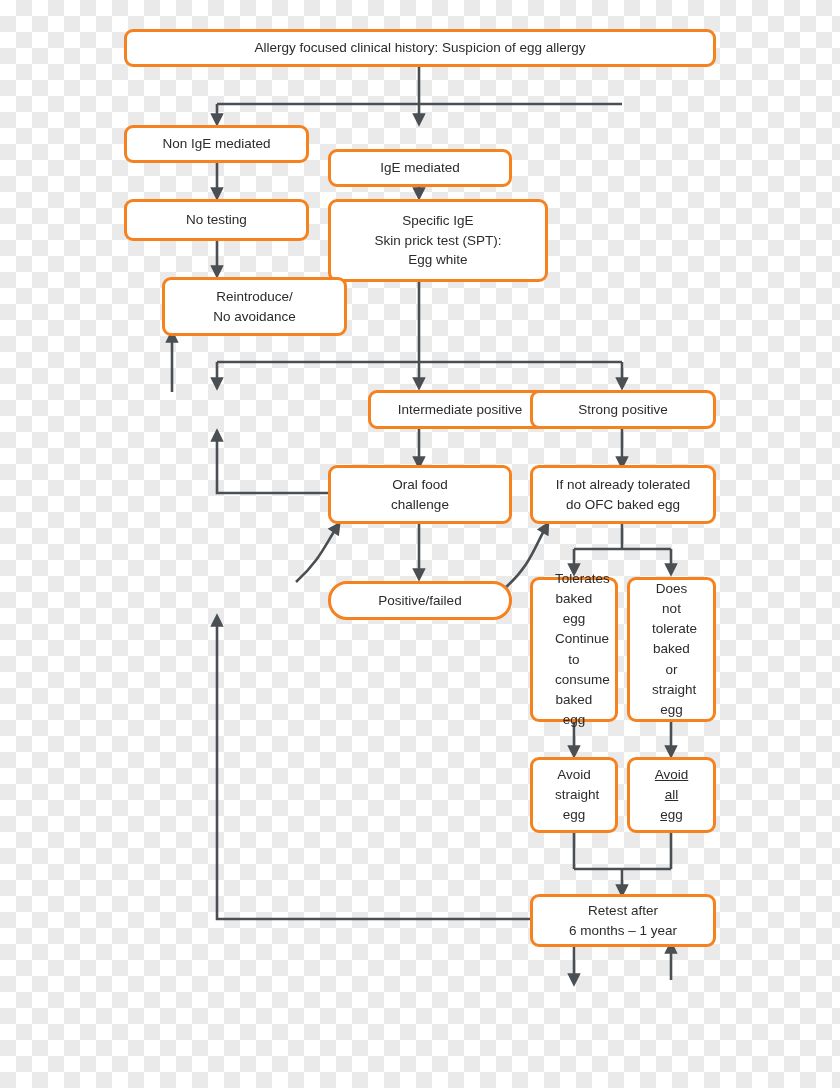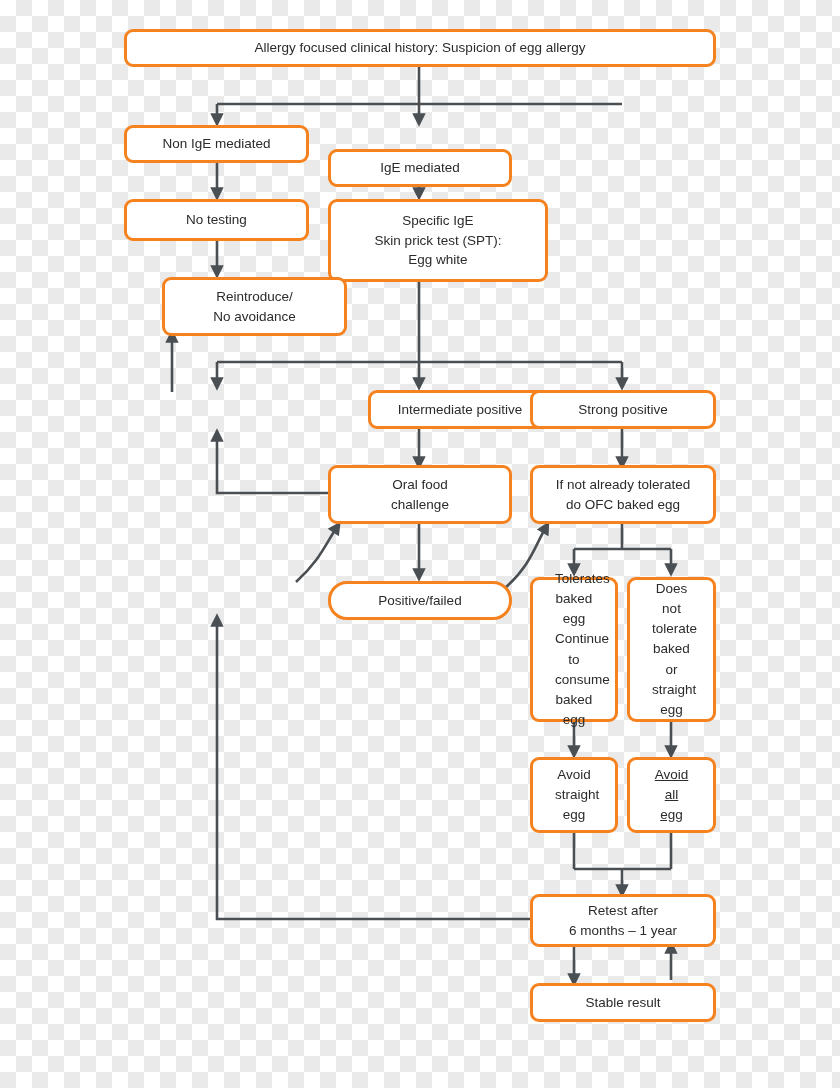--- a/index.html
+++ b/index.html
@@ -171,17 +171,14 @@
   <div class="node narrow" style="left:627px;top:757px;width:89px;height:76px;text-decoration:underline;">
     <span class="txt">Avoid all
 egg</span>
   </div>
 
   <div class="node" style="left:530px;top:894px;width:186px;height:53px;">
     <span class="txt">Retest after
 6 months – 1 year</span>
   </div>
 
-  <div class="node" style="left:530px;top:983px;width:186px;height:39px;">
-    <span class="txt">Stable result</span>
-  </div>
 
 </div>
 
 </body></html>

